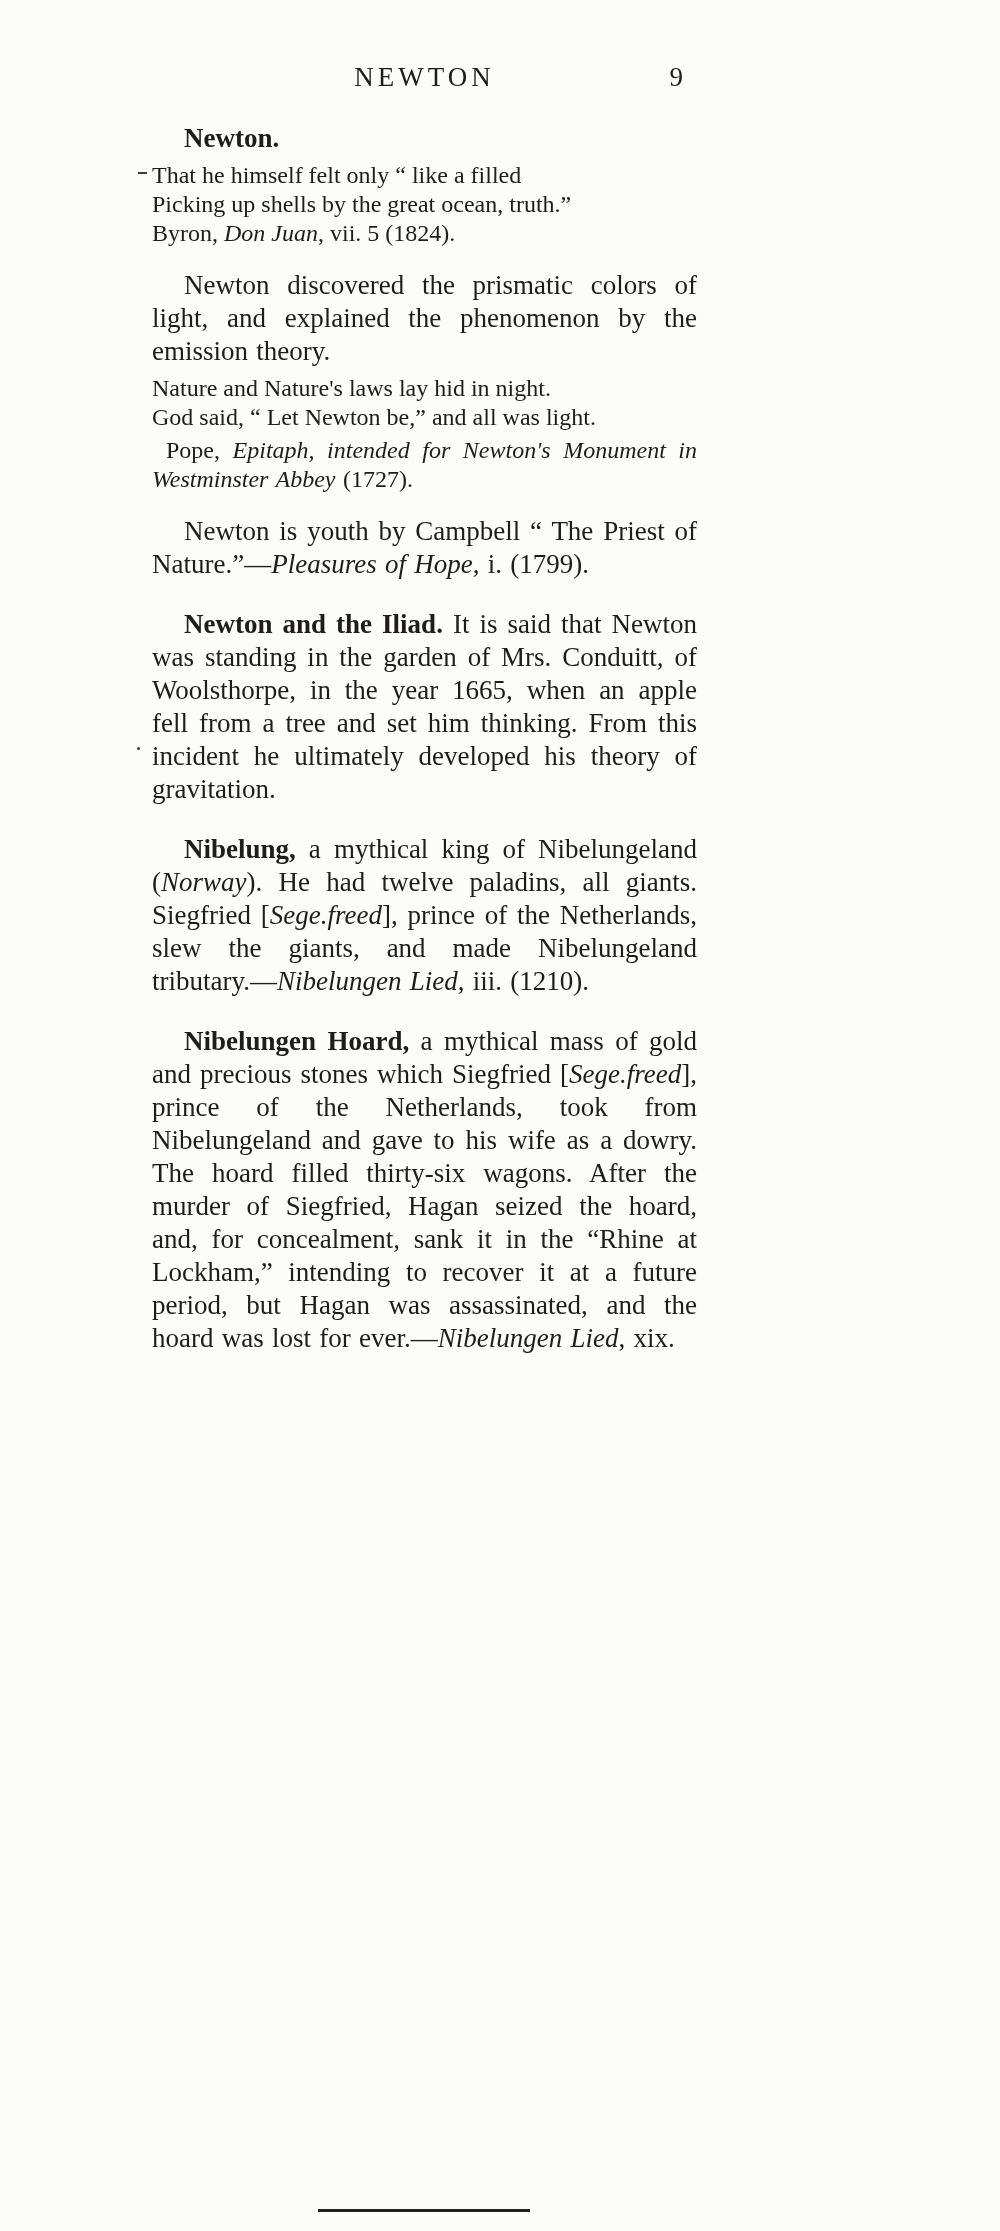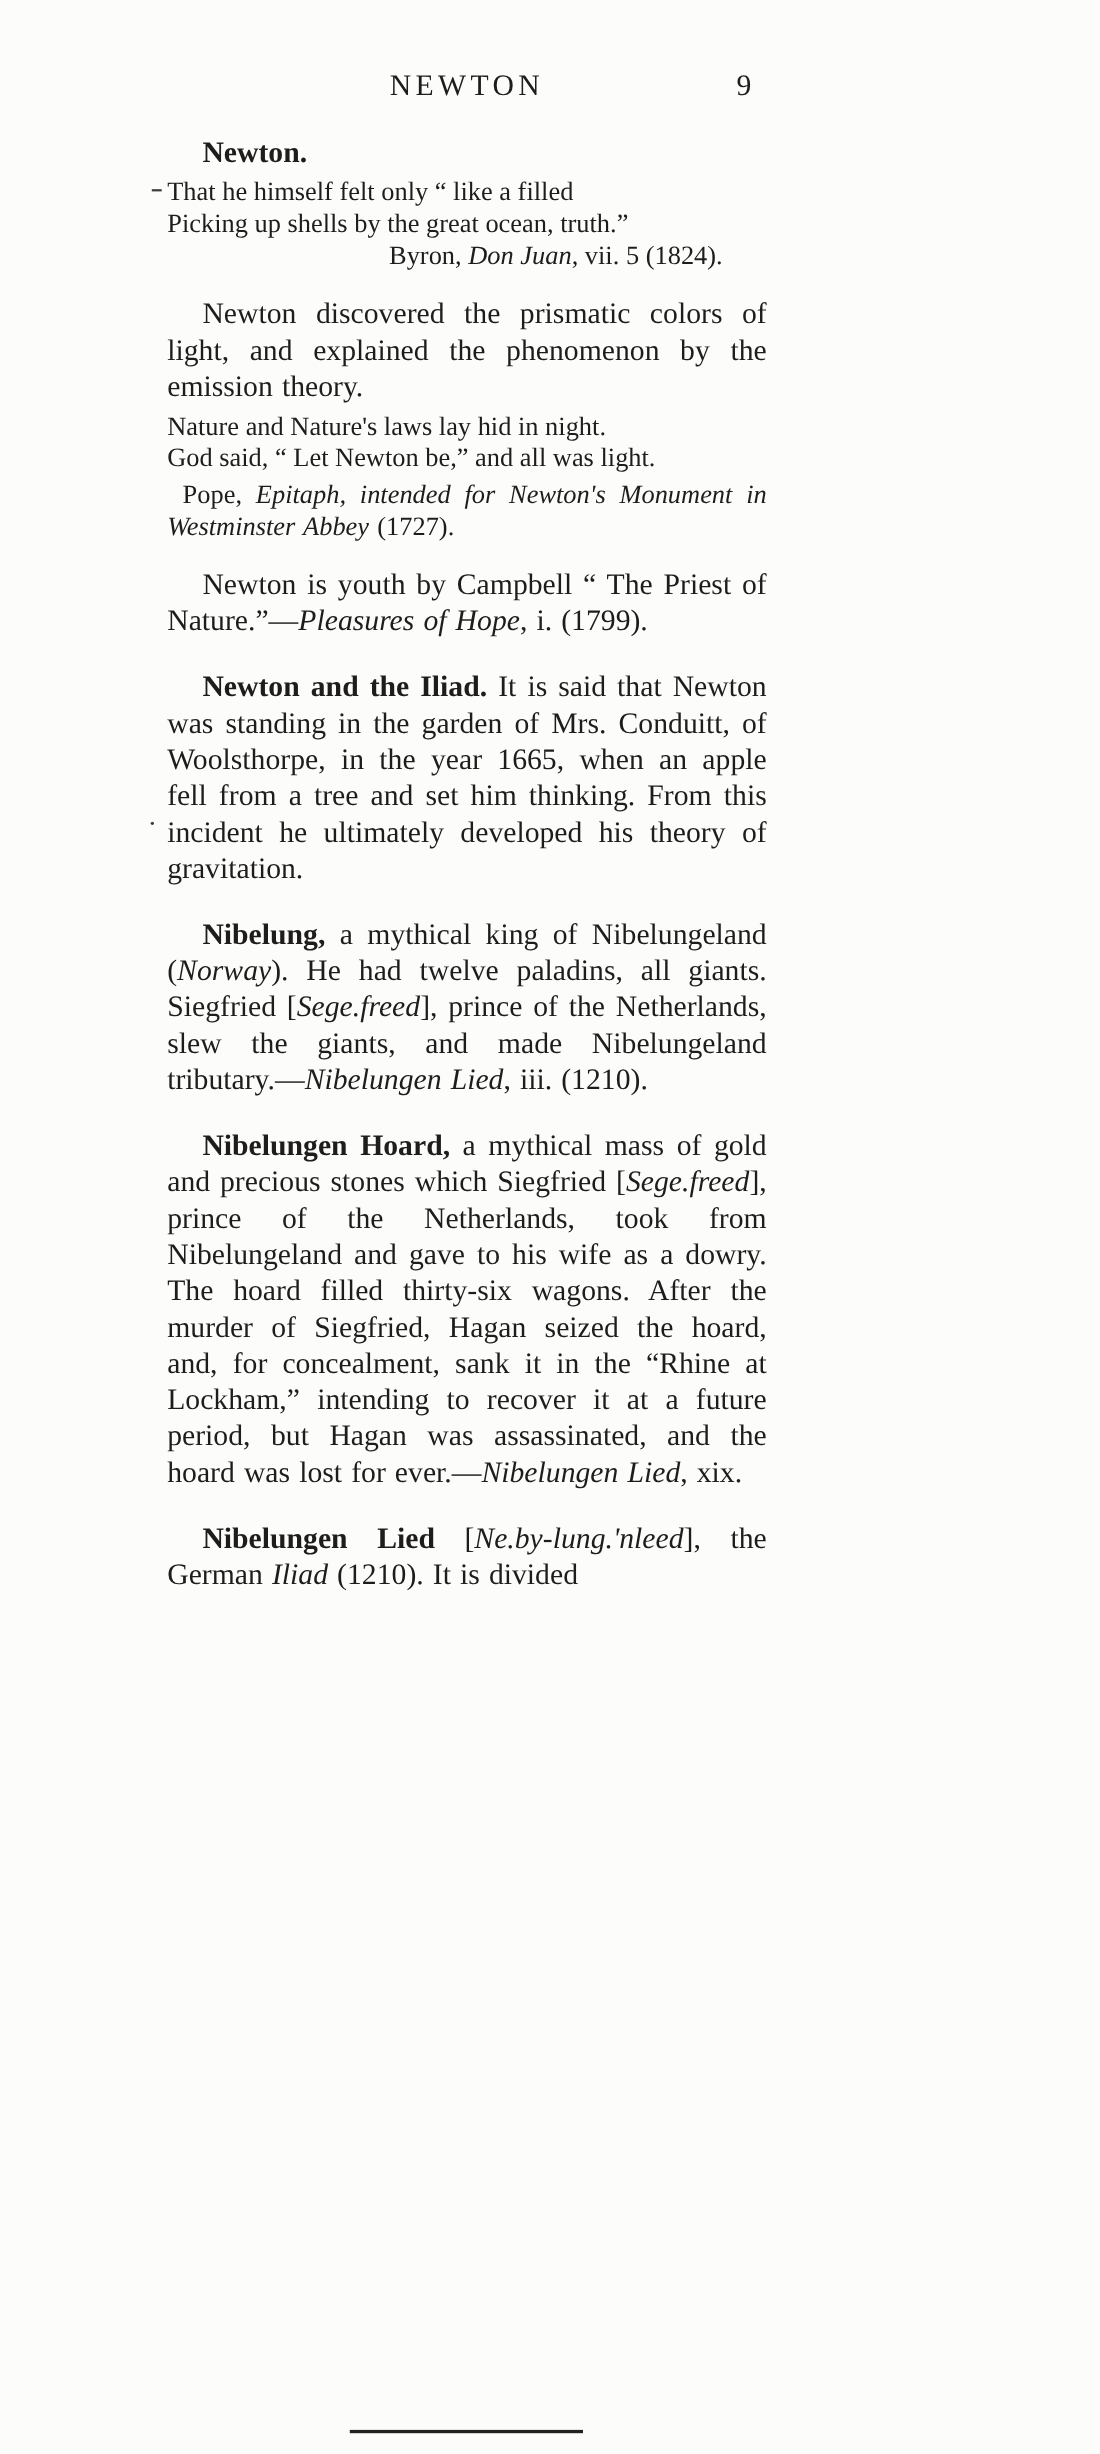--- a/index.html
+++ b/index.html
@@ -55,21 +55,21 @@
   }
   .entry-para { margin-top: 27px; }
 
   .verse {
     font-size: 24px;
     line-height: 29px;
     margin: 6px 0 4px;
   }
   .verse .line { white-space: nowrap; }
   .verse .cont { padding-left: 74px; }
-  .verse .attrib { text-align: right; padding-right: 40px; white-space: nowrap; }
+  .verse .attrib { padding-right: 40px; white-space: nowrap; }
 
   .citation {
     font-size: 24px;
     line-height: 29px;
     text-indent: 14px;
     margin: 2px 0 6px;
   }
 
   .run-b { font-weight: bold; }
   .run-i { font-style: italic; }
@@ -100,20 +100,19 @@
       <div class="block para"><span class="run">Newton discovered the prismatic colors of light, and explained the phenomenon by the emission theory.</span></div>
       <div class="block verse">
         <div class="line"><span class="run">Nature and Nature's laws lay hid in night.</span></div>
         <div class="line"><span class="run">God said, “ Let Newton be,” and all was light.</span></div>
       </div>
       <div class="block citation"><span class="run">Pope, </span><span class="run-i">Epitaph, intended for Newton's Monument in Westminster Abbey</span><span class="run"> (1727).</span></div>
       <div class="block para"><span class="run">Newton is youth by Campbell “ The Priest of Nature.”—</span><span class="run-i">Pleasures of Hope</span><span class="run">, i. (1799).</span></div>
       <div class="block entry-para"><span class="run-b">Newton and the Iliad.</span><span class="run">  It is said that Newton was standing in the garden of Mrs. Conduitt, of Woolsthorpe, in the year 1665, when an apple fell from a tree and set him thinking.  From this incident he ultimately developed his theory of gravitation.</span></div>
       <div class="block entry-para"><span class="run-b">Nibelung,</span><span class="run"> a mythical king of Nibelungeland (</span><span class="run-i">Norway</span><span class="run">).  He had twelve paladins, all giants.  Siegfried [</span><span class="run-i">Sege.freed</span><span class="run">], prince of the Netherlands, slew the giants, and made Nibelungeland tributary.—</span><span class="run-i">Nibelungen Lied</span><span class="run">, iii. (1210).</span></div>
       <div class="block entry-para"><span class="run-b">Nibelungen Hoard,</span><span class="run"> a mythical mass of gold and precious stones which Siegfried [</span><span class="run-i">Sege.freed</span><span class="run">], prince of the Netherlands, took from Nibelungeland and gave to his wife as a dowry.  The hoard filled thirty-six wagons.  After the murder of Siegfried, Hagan seized the hoard, and, for concealment, sank it in the “Rhine at Lockham,” intending to recover it at a future period, but Hagan was assassinated, and the hoard was lost for ever.—</span><span class="run-i">Nibelungen Lied</span><span class="run">, xix.</span></div>
-      <div class="block entry-para"><span class="run-b">Nibelungen Lied</span><span class="run"> [</span><span class="run-i">Ne.by-lung.'nleed</span><span class="run">], the German </span><span class="run-i">Iliad</span><span class="run"> (1210).  It is divided</span></div>
     </div>
 
 </div>
 
 <div class="artifact dash" style="left:138px; top:172px;"></div>
 <div class="artifact speck" style="left:137px; top:747px;"></div>
 <div class="artifact bottom-line" style="left:318px; top:2209px; width:212px;"></div>
 
 </body></html>

